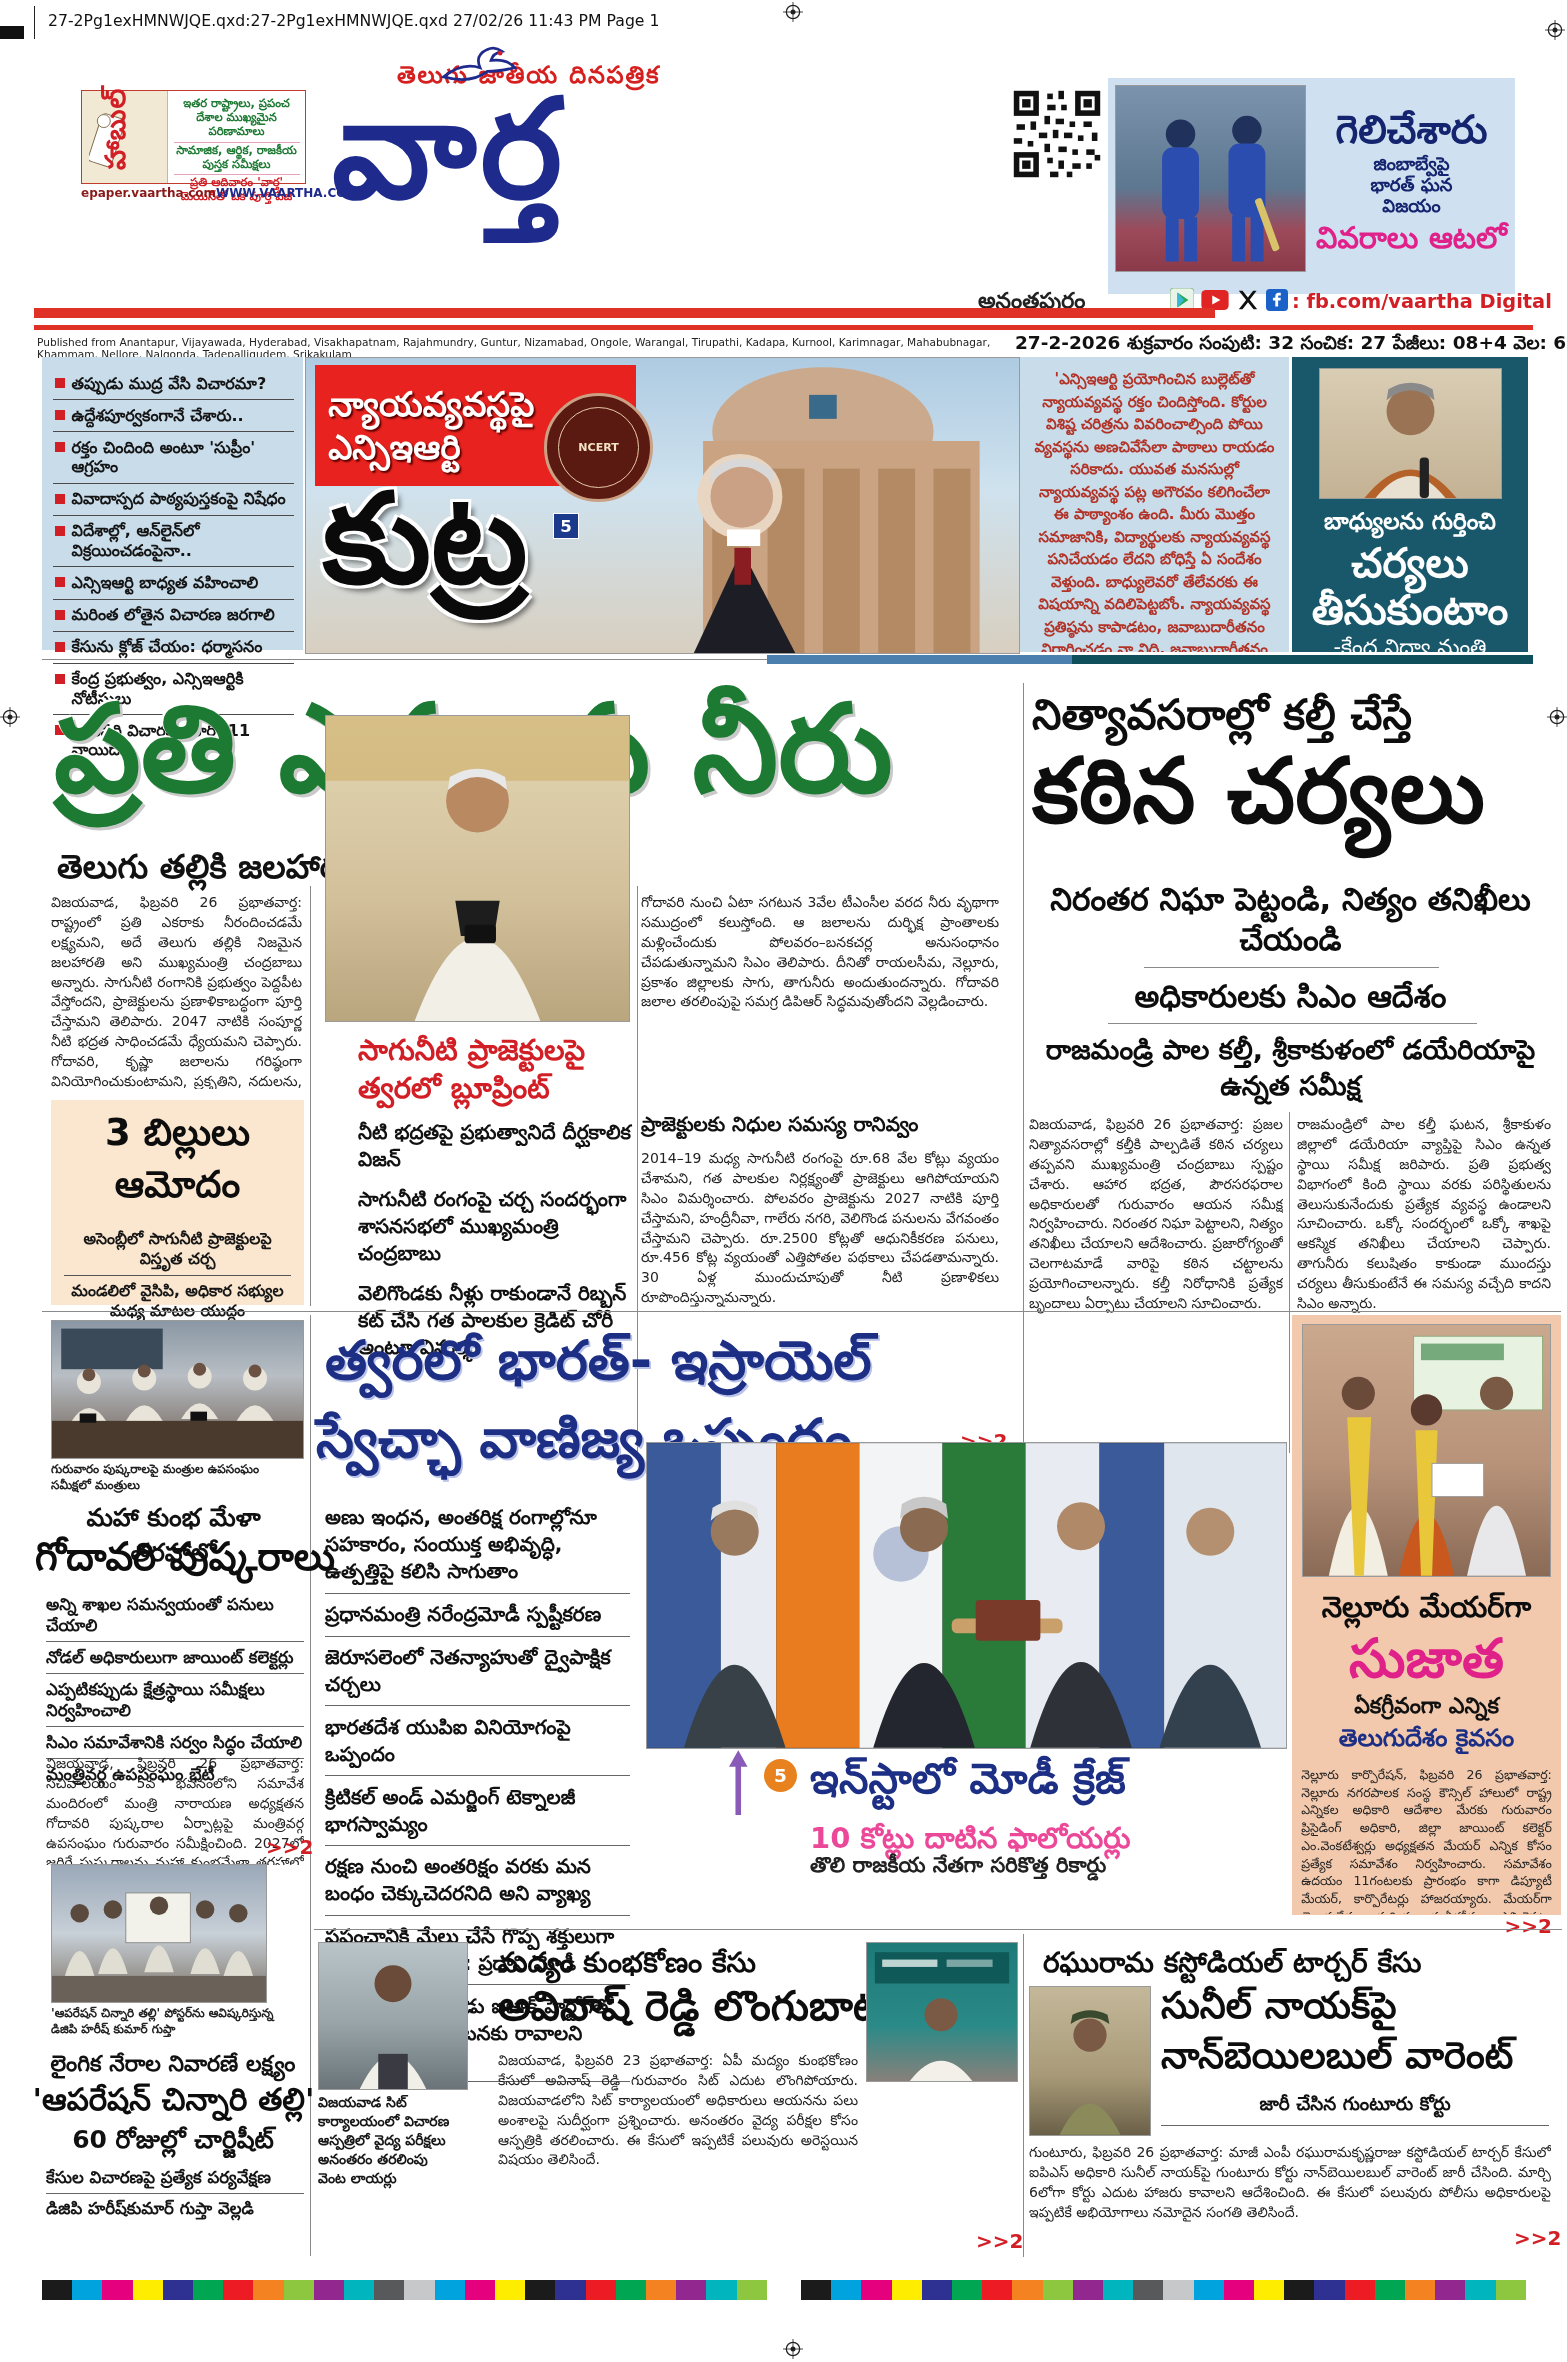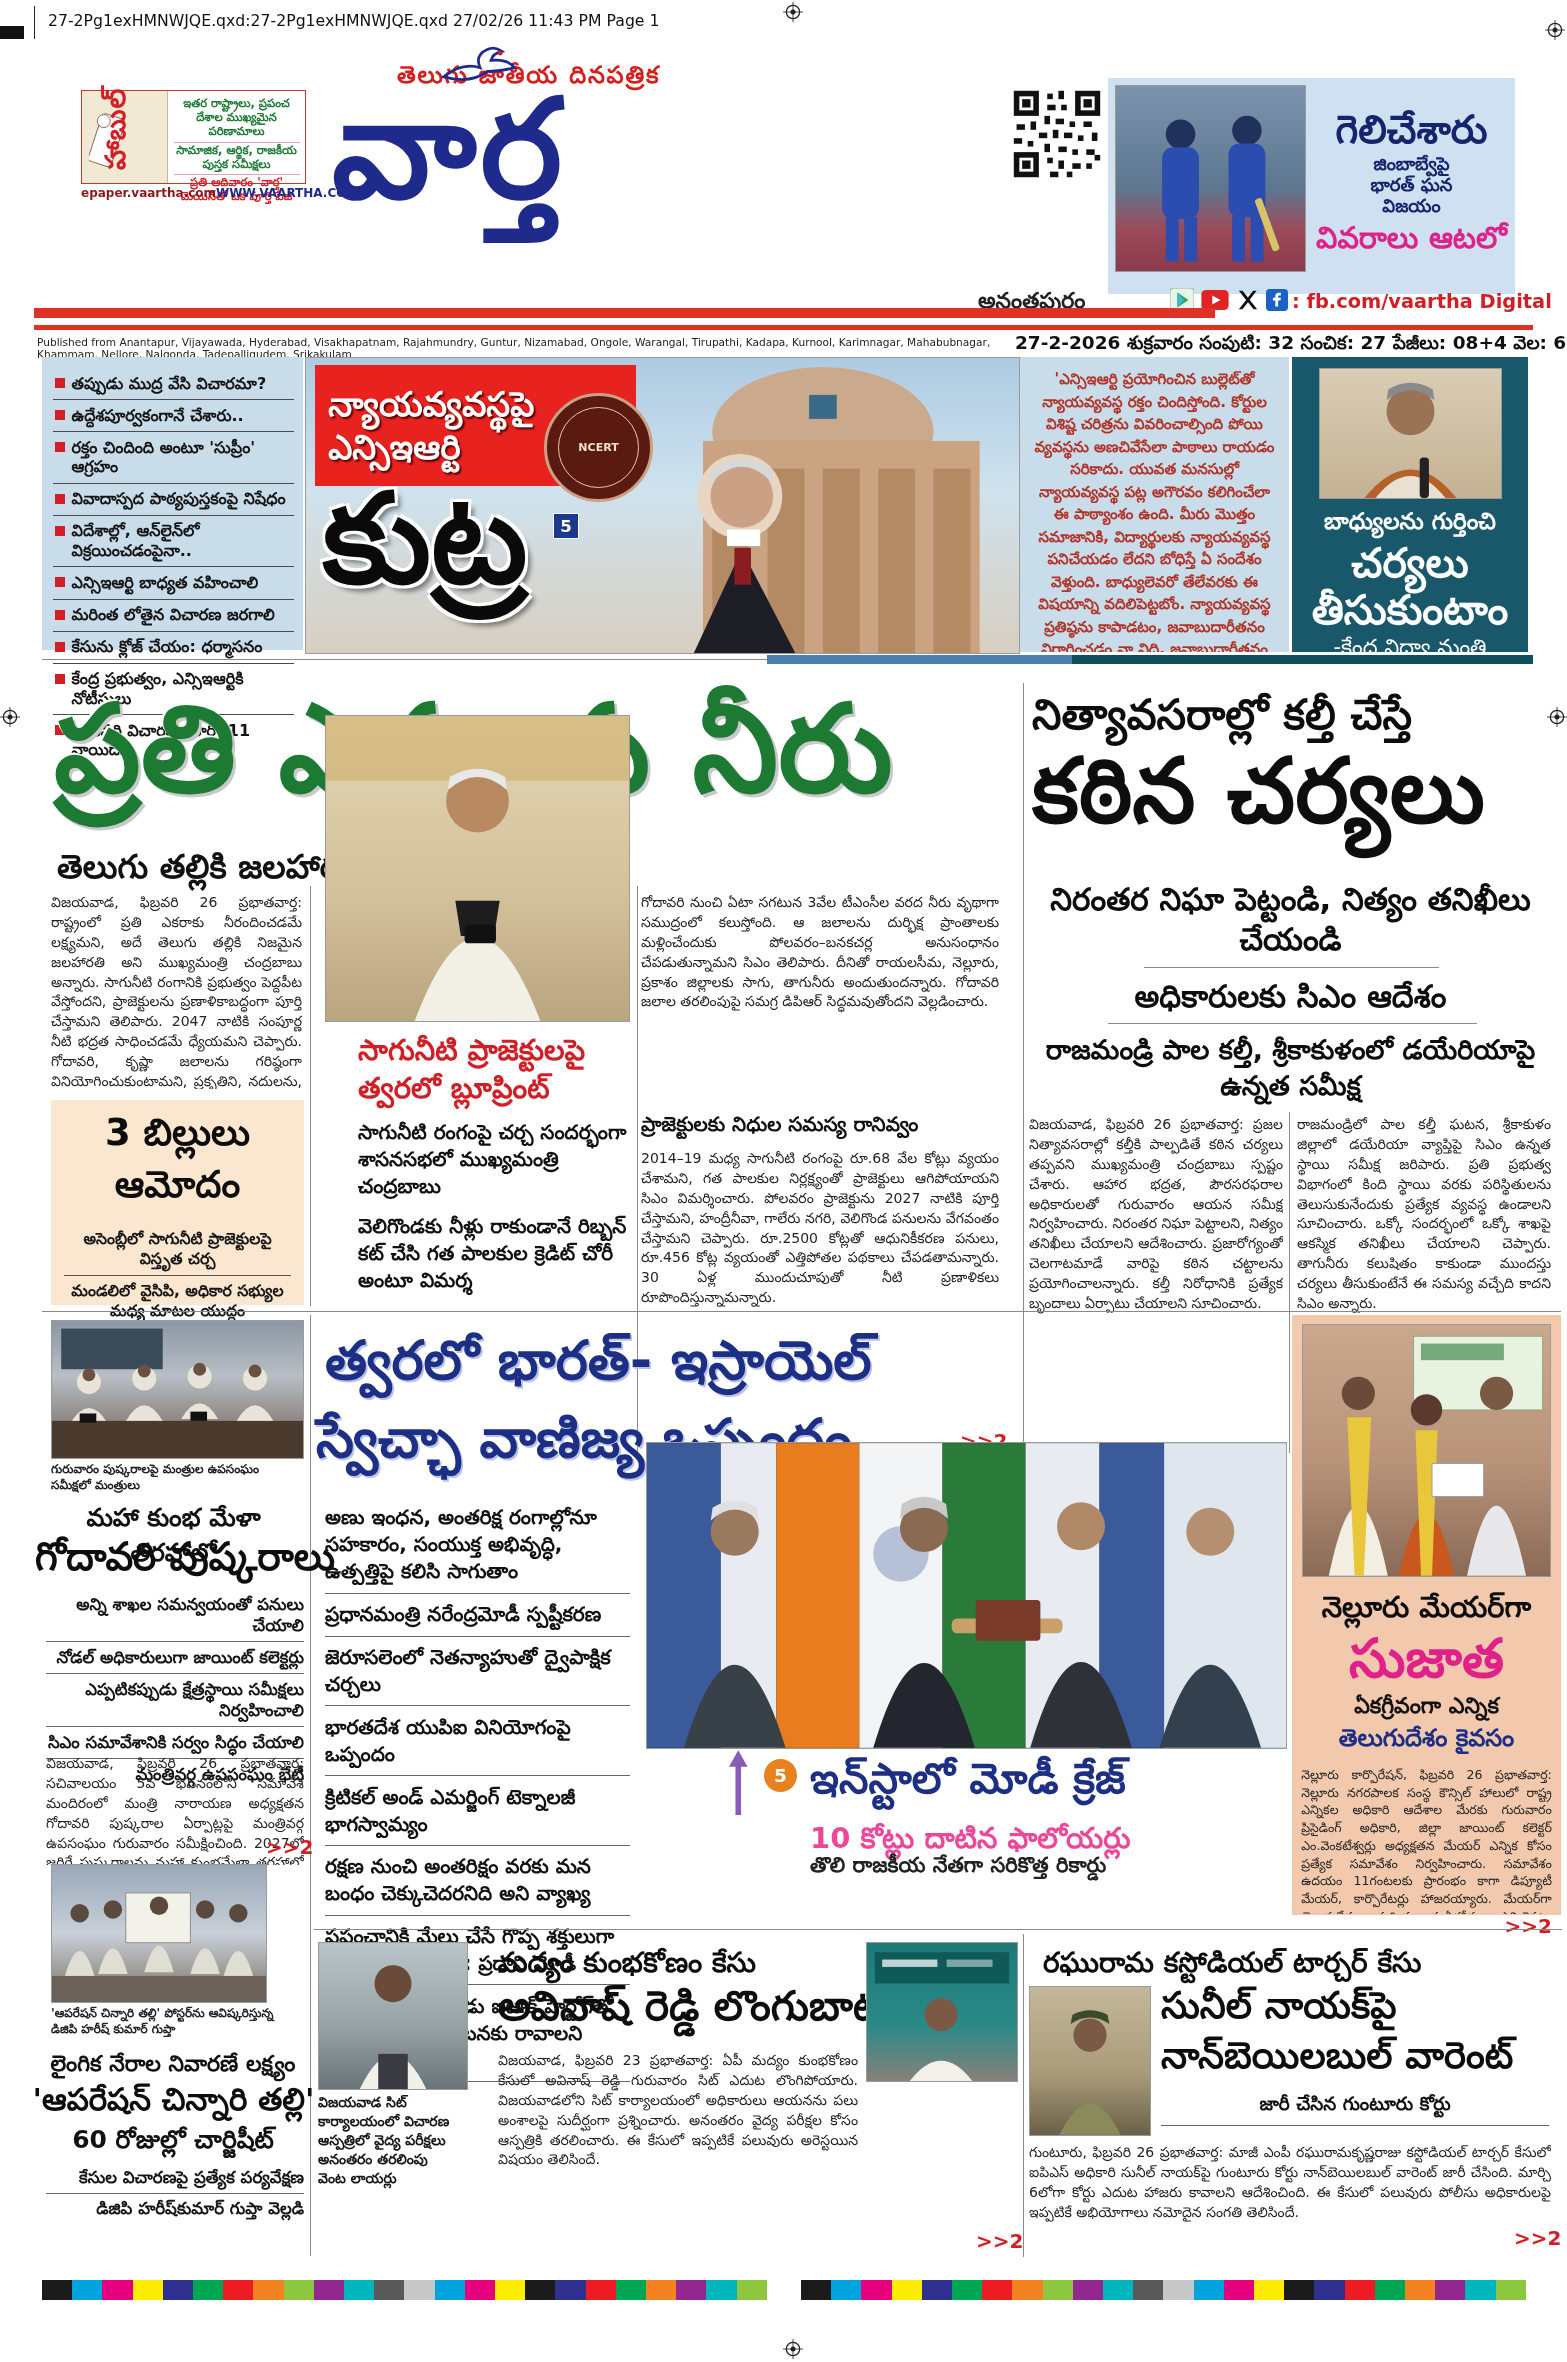--- a/index.html
+++ b/index.html
@@ -75,21 +75,21 @@
   .k-sub3{font-size:27px;font-weight:bold;color:#0d0d0d;line-height:1.35;}
   .billsbox{background:#fbe7cf;padding:11px 13px;text-align:center;}
   .bills-title{font-size:37px;font-weight:bold;color:#0d0d0d;margin-bottom:9.2px;}
   .bills-line{font-size:15.7px;font-weight:bold;color:#161616;border-bottom:0.9px solid #555;
     padding:4.6px 0 5.5px;line-height:1.3;}
   .bills-foot{color:#e0218a;font-weight:bold;font-size:20px;padding-top:7.4px;}
   
   .capt{font-size:12px;font-weight:bold;color:#222;line-height:1.3;}
   .sec-kicker{font-size:25px;font-weight:bold;color:#111;}
   .sec-head{font-size:39px;font-weight:bold;color:#0d0d0d;line-height:1.1;}
-  .sec-bul{font-size:16.6px;font-weight:bold;color:#151515;text-align:right;
+  .sec-bul{font-size:16.6px;font-weight:bold;color:#151515;text-align:left;
     border-bottom:0.9px solid #666;padding:4.6px 0;line-height:1.3;}
   .sec-bul:last-child{border-bottom:none;}
   .israel-head{color:#1c2f85;font-weight:bold;font-size:54px;line-height:1.25;
     text-shadow:1.8px 1.8px 0 #b9c2e8;}
   .isr-bul{font-size:20px;font-weight:bold;color:#111;border-bottom:0.9px solid #666;
     padding:7.4px 0;line-height:1.35;}
   .modi-head{color:#1c2f85;font-weight:bold;font-size:42px;}
   .peachbox{background:#f2c9ad;padding:9.2px;}
   .nel-h1{font-size:29px;font-weight:bold;color:#0d0d0d;text-align:center;}
   .nel-h2{font-size:54px;font-weight:bold;color:#e0218a;text-align:center;line-height:1.05;}
@@ -356,20 +356,21 @@
     <path d="M140 200 L188 200 L182 238 L146 238 Z" fill="#1d1d1d"></path>
     <rect x="150" y="226" width="34" height="20" rx="4" fill="#111"></rect>
   </svg>
 </div>
 
 <div class="abs redsub" style="left:358px;top:1032px;width:277px;">
   <div>సాగునీటి ప్రాజెక్టులపై</div>
   <div>త్వరలో బ్లూప్రింట్</div>
 </div>
 <div class="abs" style="left:358px;top:1119px;width:277px;">
+    <div class="blackbul">నీటి భద్రతపై ప్రభుత్వానిదే దీర్ఘకాలిక విజన్</div>
     <div class="blackbul">సాగునీటి రంగంపై చర్చ సందర్భంగా శాసనసభలో ముఖ్యమంత్రి చంద్రబాబు</div>
     <div class="blackbul">వెలిగొండకు నీళ్లు రాకుండానే రిబ్బన్ కట్ చేసి గత పాలకుల క్రెడిట్ చోరీ అంటూ విమర్శ</div>
   </div>
 
 <div class="abs body-txt just" style="left:641px;top:893px;width:358px;height:212px;overflow:hidden;">గోదావరి నుంచి ఏటా సగటున 3వేల టీఎంసీల వరద నీరు వృథాగా సముద్రంలో కలుస్తోంది. ఆ జలాలను దుర్భిక్ష ప్రాంతాలకు మళ్లించేందుకు పోలవరం–బనకచర్ల అనుసంధానం చేపడుతున్నామని సిఎం తెలిపారు. దీనితో రాయలసీమ, నెల్లూరు, ప్రకాశం జిల్లాలకు సాగు, తాగునీరు అందుతుందన్నారు. గోదావరి జలాల తరలింపుపై సమగ్ర డిపిఆర్ సిద్ధమవుతోందని వెల్లడించారు.</div>
 <div class="abs b" style="left:641px;top:1112px;width:358px;font-size:20px;color:#111;">ప్రాజెక్టులకు నిధుల సమస్య రానివ్వం</div>
 <div class="abs body-txt just" style="left:641px;top:1149px;width:358px;height:277px;overflow:hidden;">2014–19 మధ్య సాగునీటి రంగంపై రూ.68 వేల కోట్లు వ్యయం చేశామని, గత పాలకుల నిర్లక్ష్యంతో ప్రాజెక్టులు ఆగిపోయాయని సిఎం విమర్శించారు. పోలవరం ప్రాజెక్టును 2027 నాటికి పూర్తి చేస్తామని, హంద్రీనీవా, గాలేరు నగరి, వెలిగొండ పనులను వేగవంతం చేస్తామని చెప్పారు. రూ.2500 కోట్లతో ఆధునికీకరణ పనులు, రూ.456 కోట్ల వ్యయంతో ఎత్తిపోతల పథకాలు చేపడతామన్నారు. 30 ఏళ్ల ముందుచూపుతో నీటి ప్రణాళికలు రూపొందిస్తున్నామన్నారు.</div>
 <div class="abs jump" style="left:960px;top:1429px;">&gt;&gt;2</div>
 
 <div class="abs k-top nowrap" style="left:1032px;top:690px;">నిత్యావసరాల్లో కల్తీ చేస్తే</div>

